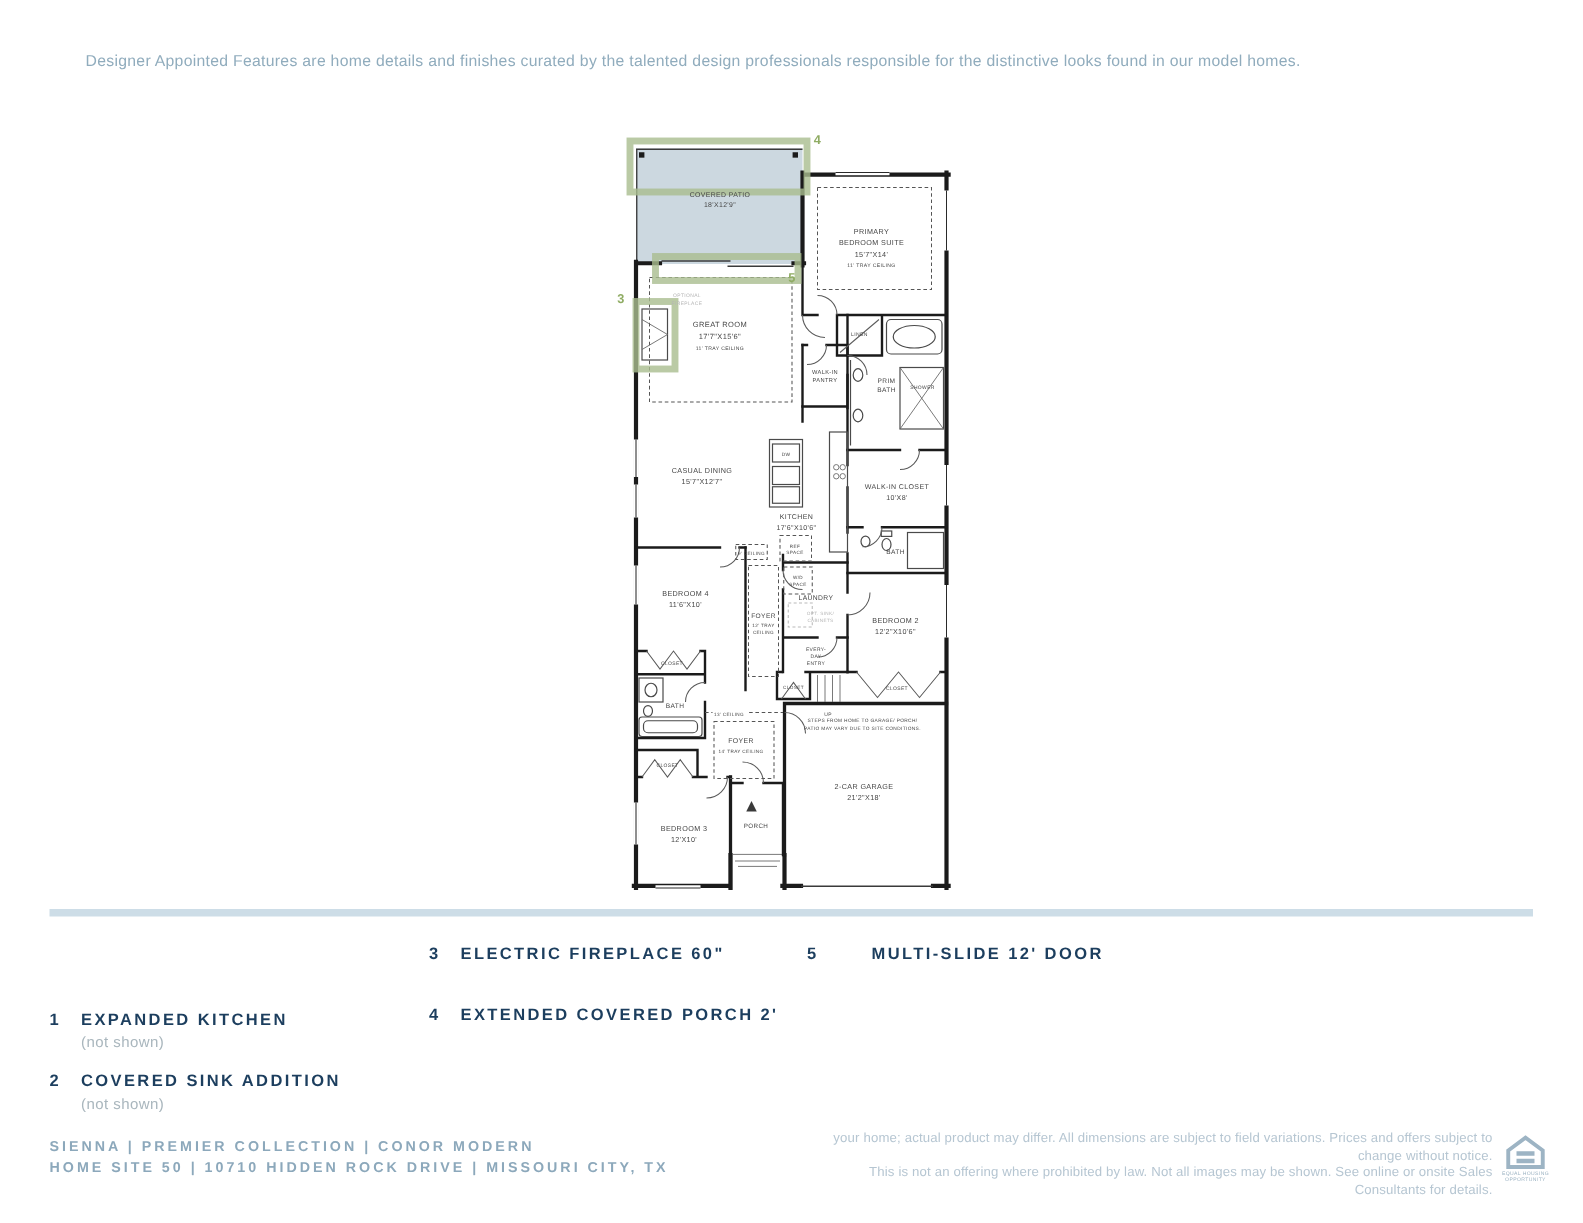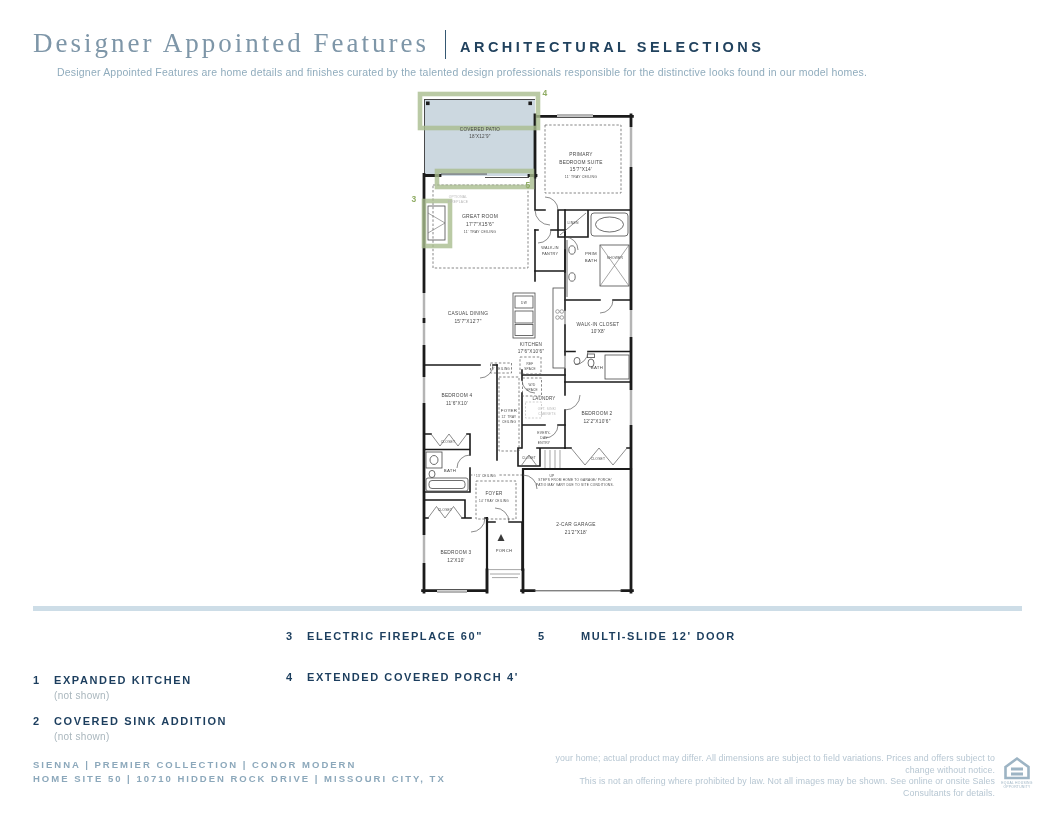--- a/index.html
+++ b/index.html
@@ -45,25 +45,20 @@
   .footer-right{position:absolute;left:533px;top:753px;width:462px;text-align:right;
                 font-size:8.8px;color:#b6c6d2;line-height:11.5px;letter-spacing:0.1px;}
   .eh-logo{position:absolute;left:1001px;top:754px;width:32px;height:36px;}
 </style>
 </head>
 <body>
 
 <div class="page">
 
   <div class="header">
-    <div class="title-row">
-      <span class="main-title" style="color: rgb(126, 150, 168);">Designer Appointed Features</span>
-      <span class="title-bar"></span>
-      <span class="sub-heading" style="color: rgb(33, 66, 94);">ARCHITECTURAL SELECTIONS</span>
-    </div>
     <div class="description" style="color: rgb(144, 172, 189);">Designer Appointed Features are home details and finishes curated by the talented design professionals responsible for the distinctive looks found in our model homes.</div>
   </div>
 
   <div class="plan-wrap">
     <svg width="270" height="515" viewBox="0 0 270 515">
 
       <rect x="29" y="14" width="111" height="77" fill="#ccd8e0"></rect>
 
       <path class="thin" d="M29.5,14.5 V90 M29,14.5 H140"></path>
       <rect x="31" y="16.5" width="3.6" height="3.6" fill="#1b1b1b"></rect>
@@ -248,21 +243,21 @@
     </div>
     <div class="note">(not shown)</div>
   </div>
   <div class="features col2">
     <div class="feat">
       <span class="num" style="color: rgb(28, 62, 94);">3</span>
       <span class="label" style="color: rgb(28, 62, 94);">ELECTRIC FIREPLACE 60"</span>
     </div>
     <div class="feat mt2">
       <span class="num" style="color: rgb(28, 62, 94);">4</span>
-      <span class="label" style="color: rgb(28, 62, 94);">EXTENDED COVERED PORCH 4'</span>
+      <span class="label" style="color: rgb(28, 62, 94);">EXTENDED COVERED PORCH 2'</span>
     </div>
   </div>
   <div class="features col3">
     <div class="feat">
       <span class="num" style="color: rgb(28, 62, 94);">5</span>
       <span class="label" style="color: rgb(28, 62, 94); padding-left: 22px;">MULTI-SLIDE 12' DOOR</span>
     </div>
   </div>
 
   <div class="footer-left">

